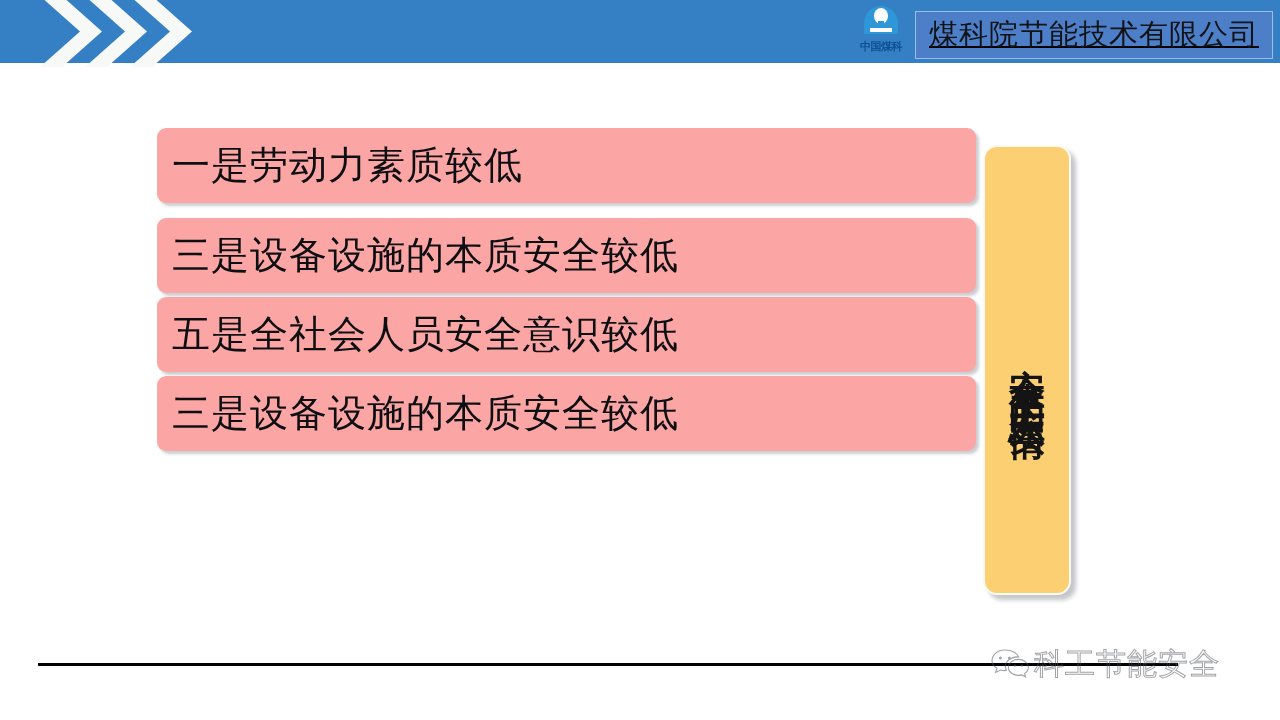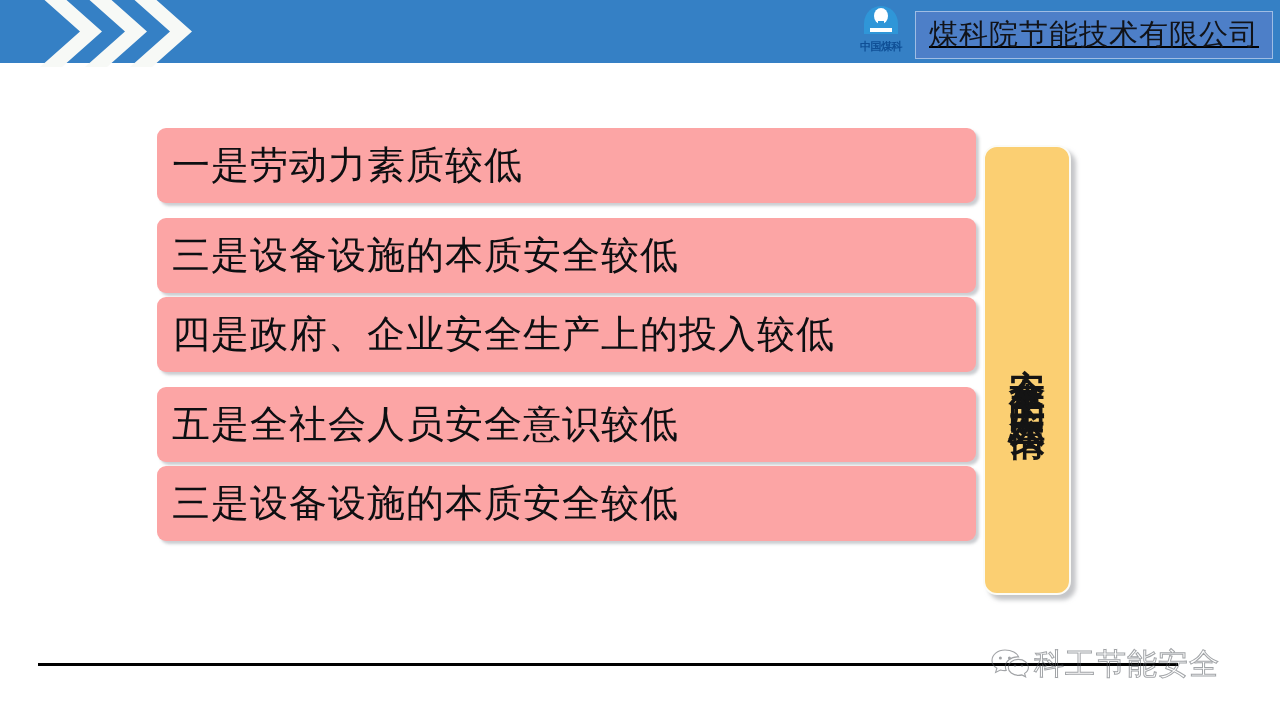--- a/index.html
+++ b/index.html
@@ -169,23 +169,20 @@
     </div>
   </div>
 
   <div class="list">
     <div class="item group-end">
       <span class="item-text">一是劳动力素质较低</span>
     </div>
     <div class="item">
       <span class="item-text">三是设备设施的本质安全较低</span>
     </div>
-    <div class="item group-end">
-      <span class="item-text">四是政府、企业安全生产上的投入较低</span>
-    </div>
     <div class="item">
       <span class="item-text">五是全社会人员安全意识较低</span>
     </div>
     <div class="item">
       <span class="item-text">三是设备设施的本质安全较低</span>
     </div>
   </div>
 
   <div class="callout">
     <div class="callout-text">安全生产的六大实情</div>

